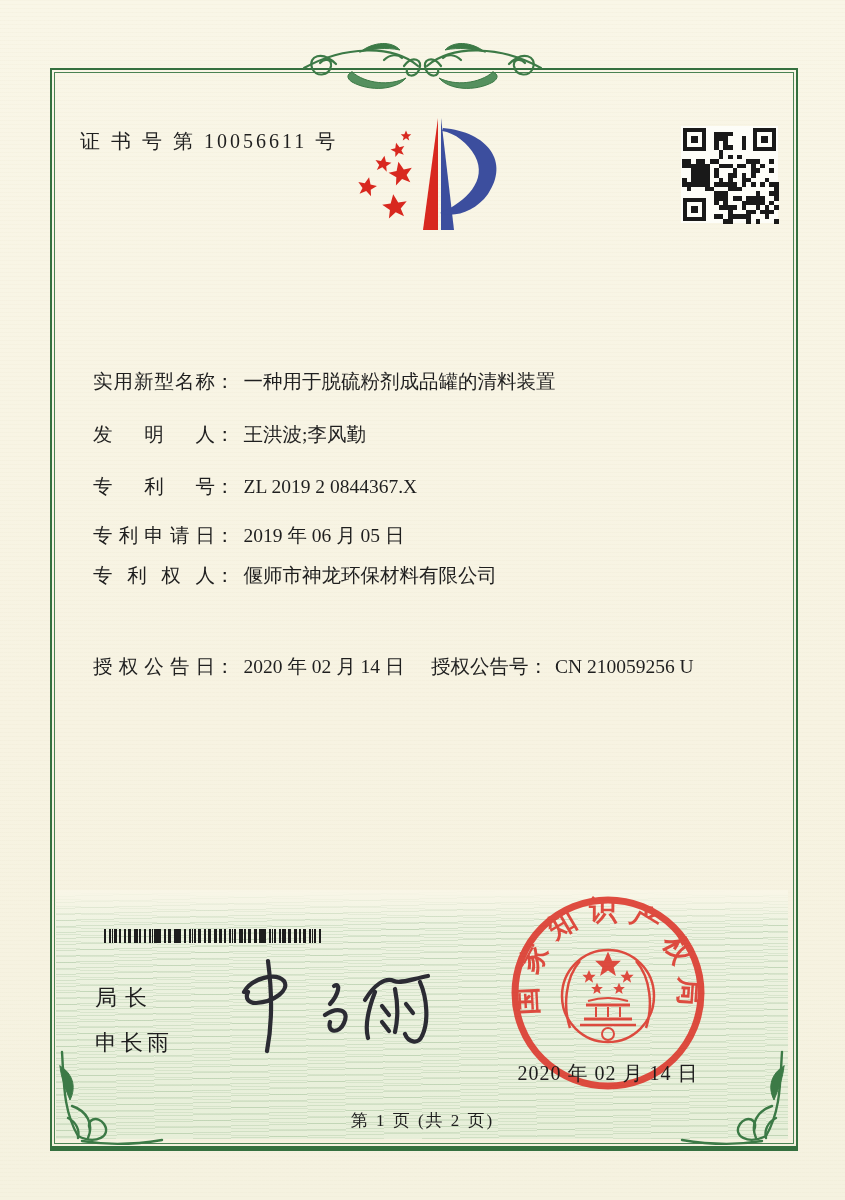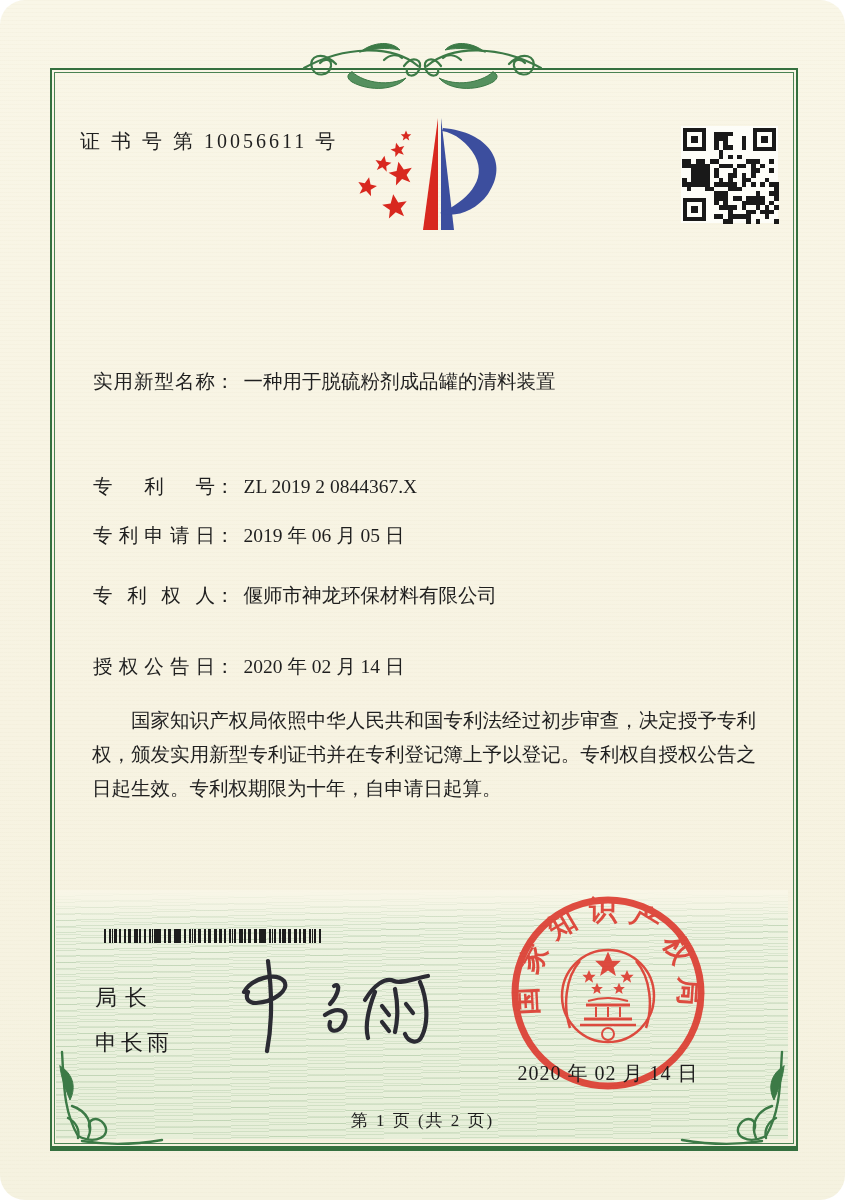--- a/index.html
+++ b/index.html
@@ -3,21 +3,20 @@
 <meta charset="utf-8">
 <style>
   html,body{margin:0;padding:0;}
   #page{
     position:relative;width:845px;height:1200px;overflow:hidden;
     background:
       repeating-linear-gradient(180deg, rgba(205,195,160,0.06) 0 1px, rgba(0,0,0,0) 1px 4px),
       linear-gradient(180deg,#f9f6e7 0%,#f7f3e2 60%,#f5f2e0 100%);
     font-family:"Liberation Serif","DejaVu Serif",serif;
     color:#1f1f1f;
-    border-radius:25px;
   }
   
   .frame{
     position:absolute;left:50px;top:68px;width:744px;height:1076px;
     border:2px solid #35703f;border-bottom-width:5px;z-index:1;
   }
   .frame-inner{
     position:absolute;left:2px;top:2px;right:2px;bottom:2px;
     border:1px solid #4a8253;
   }
@@ -284,35 +283,40 @@
       <i style="left:47px;top:93px"></i>
       <i style="left:65.39999999999999px;top:93px"></i>
       <i style="left:74.6px;top:93px"></i>
       <i style="left:93px;top:93px"></i>
     </div>
 
 
   <div class="frow" style="top:368px">
     <span class="flabel">实用新型名称</span><span>：</span><span class="fvalue">一种用于脱硫粉剂成品罐的清料装置</span>
   </div>
+  <div class="frow" style="top:421px">
+    <span class="flabel">发　明　人</span><span>：</span><span class="fvalue">王洪波;李风勤</span>
+  </div>
   <div class="frow" style="top:473px">
     <span class="flabel">专　利　号</span><span>：</span><span class="fvalue">ZL 2019 2 0844367.X</span>
   </div>
   <div class="frow" style="top:522px">
     <span class="flabel">专利申请日</span><span>：</span><span class="fvalue">2019 年 06 月 05 日</span>
   </div>
-  <div class="frow" style="top:582px">
+  <div class="frow" style="top:562px">
     <span class="flabel">专利权人</span><span>：</span><span class="fvalue">偃师市神龙环保材料有限公司</span>
   </div>
   <div class="frow" style="top:653px">
     <span class="flabel">授权公告日</span><span>：</span><span class="fvalue">2020 年 02 月 14 日</span>
+    <span class="grant-pair">
+      <span>授权公告号</span><span>：</span><span class="fvalue">CN 210059256 U</span>
+    </span>
   </div>
 
   <div class="paras">
-    <p>国家知识产权局依照中华人民共和国专利法经过初步审查，决定授予专利权，颁发实用新型专利证书并在专利登记簿上予以登记。专利权自授权公告之日起生效。专利权期限为十年，自申请日起算。</p>
   </div>
 
   <div class="barcode"></div>
 
   <div class="director-title">局长</div>
   <div class="director-name">申长雨</div>
   <svg class="sig" width="225" height="112" viewBox="0 0 225 112">
     <g stroke="#2b2b33" fill="none" stroke-width="4.2" stroke-linecap="round" stroke-linejoin="round">
       <path d="M22,44 C30,30 54,24 62,33 C68,42 52,54 34,55 C26,55 23,50 26,44"></path>
       <path d="M46,13 C49,36 51,72 45,103"></path>

